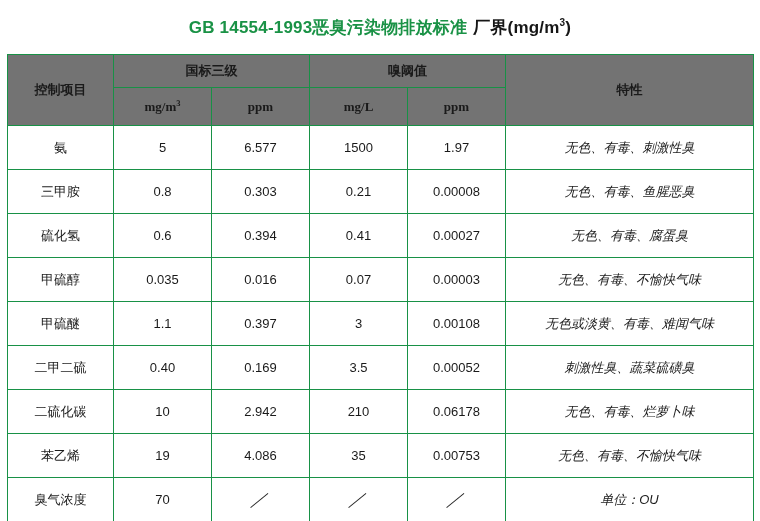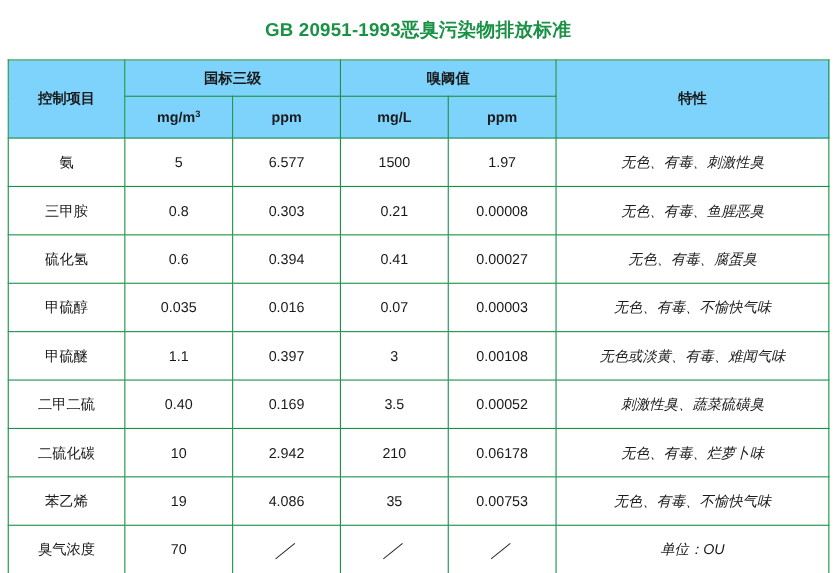--- a/index.html
+++ b/index.html
@@ -52,29 +52,30 @@
   }
   table.std-table th,
   table.std-table td {
     border: 1px solid #189146;
     text-align: center;
     vertical-align: middle;
     font-size: 13px;
     color: #1a1a1a;
   }
   thead th {
-    background: #7dd3fc;
+    background: #737373;
     color: #ffffff;
     font-weight: bold;
     font-size: 13.5px;
     margin-top: 24px;
   }
   thead th.sub {
     font-size: 13px;
     font-weight: bold;
+    font-family: Liberation Serif, serif;
   }
   thead th sup {
     font-size: 8.5px;
     vertical-align: super;
   }
   .row-h1 { height: 33px; }
   .row-h2 { height: 38px; }
   tbody td {
     height: 41px;
     background: #ffffff;
@@ -98,21 +99,22 @@
   col.c-v3 { width: 98px; }
   col.c-v4 { width: 98px; }
   col.c-prop { width: 248px; }
 </style>
 </head>
 <body>
 
 <div class="page">
 
   <div class="title-bar">
-    <span class="title-green">GB 20951-1993恶臭污染物排放标准</span>
+    <span class="title-green">GB 14554-1993恶臭污染物排放标准</span>
+    <span class="title-black"><span>厂界(mg/m</span><sup>3</sup><span>)</span></span>
   </div>
 
   <table class="std-table">
     <colgroup>
       <col class="c-item">
       <col class="c-v1">
       <col class="c-v2">
       <col class="c-v3">
       <col class="c-v4">
       <col class="c-prop">

